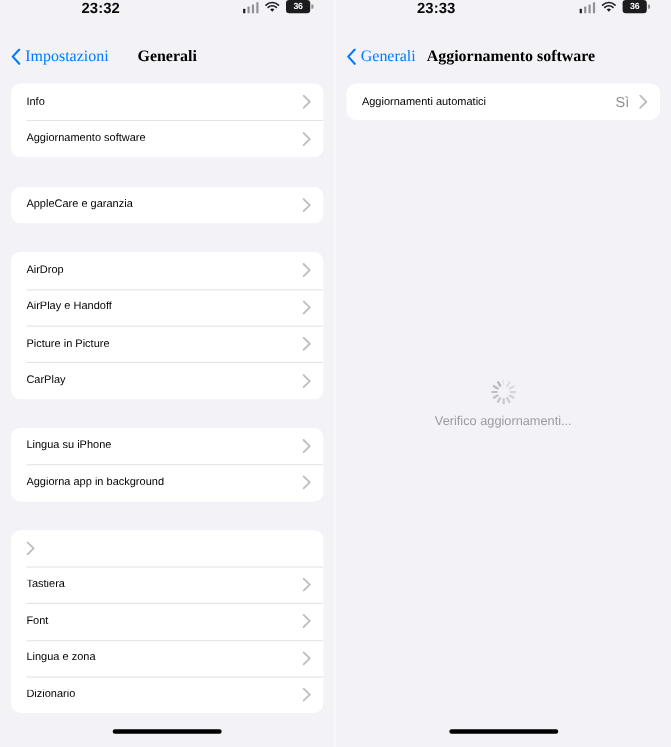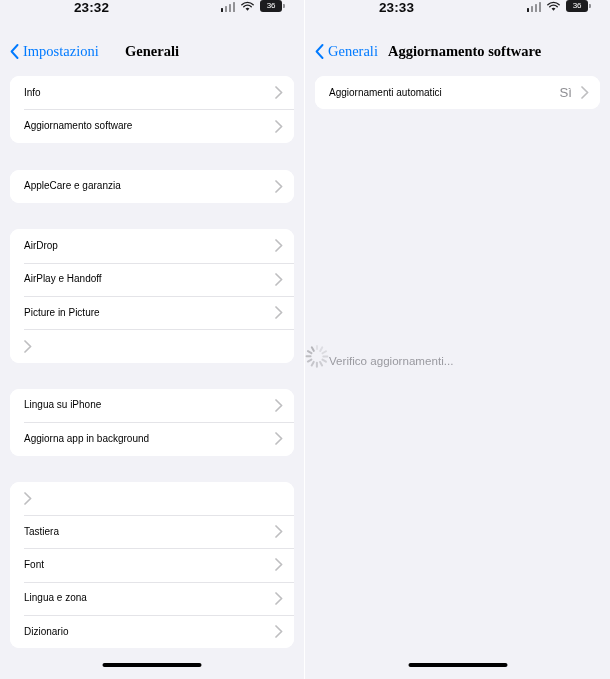--- a/index.html
+++ b/index.html
@@ -82,21 +82,21 @@
     position: absolute;
     right: -2.6px;
     top: 3.6px;
     width: 1.8px;
     height: 4.2px;
     background: rgba(28,28,30,.45);
     border-radius: 0 1px 1px 0;
   }
   .battery-level {
     font-size: 8px;
-    font-weight: normal;
+    font-weight: bold;
     color: #ffffff;
     line-height: 1;
     letter-spacing: -0.2px;
   }
 
   
   .nav-bar {
     height: 34px;
     display: flex;
     align-items: center;
@@ -187,20 +187,21 @@
     opacity: .33;
   }
 
   
   .loading-block {
     position: absolute;
     left: 0;
     right: 0;
     top: 344px;
     display: flex;
+    flex-direction: column;
     align-items: center;
   }
   .spinner {
     width: 24px;
     height: 24px;
     position: relative;
   }
   .spinner i {
     position: absolute;
     left: 50%;
@@ -308,20 +309,21 @@
               <path d="M1 1l5.6 5.5L1 12" stroke="#3c3c43" stroke-width="1.7" fill="none" stroke-linecap="round" stroke-linejoin="round"></path>
             </svg>
         </div>
         <div class="row">
           <span class="row-label">Picture in Picture</span>
           <svg class="chev" viewBox="0 0 8 13">
               <path d="M1 1l5.6 5.5L1 12" stroke="#3c3c43" stroke-width="1.7" fill="none" stroke-linecap="round" stroke-linejoin="round"></path>
             </svg>
         </div>
         <div class="row">
+          <span class="row-label">CarPlay</span>
           <svg class="chev" viewBox="0 0 8 13">
               <path d="M1 1l5.6 5.5L1 12" stroke="#3c3c43" stroke-width="1.7" fill="none" stroke-linecap="round" stroke-linejoin="round"></path>
             </svg>
         </div>
       </div>
 
       <div class="group" style="margin-top:26px">
         <div class="row">
           <span class="row-label">Lingua su iPhone</span>
           <svg class="chev" viewBox="0 0 8 13">

